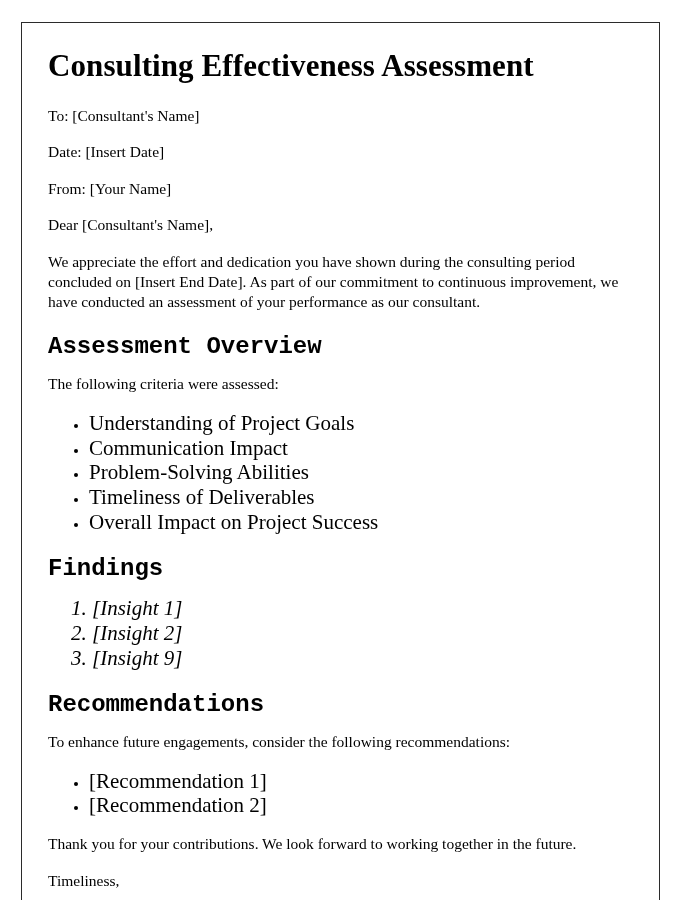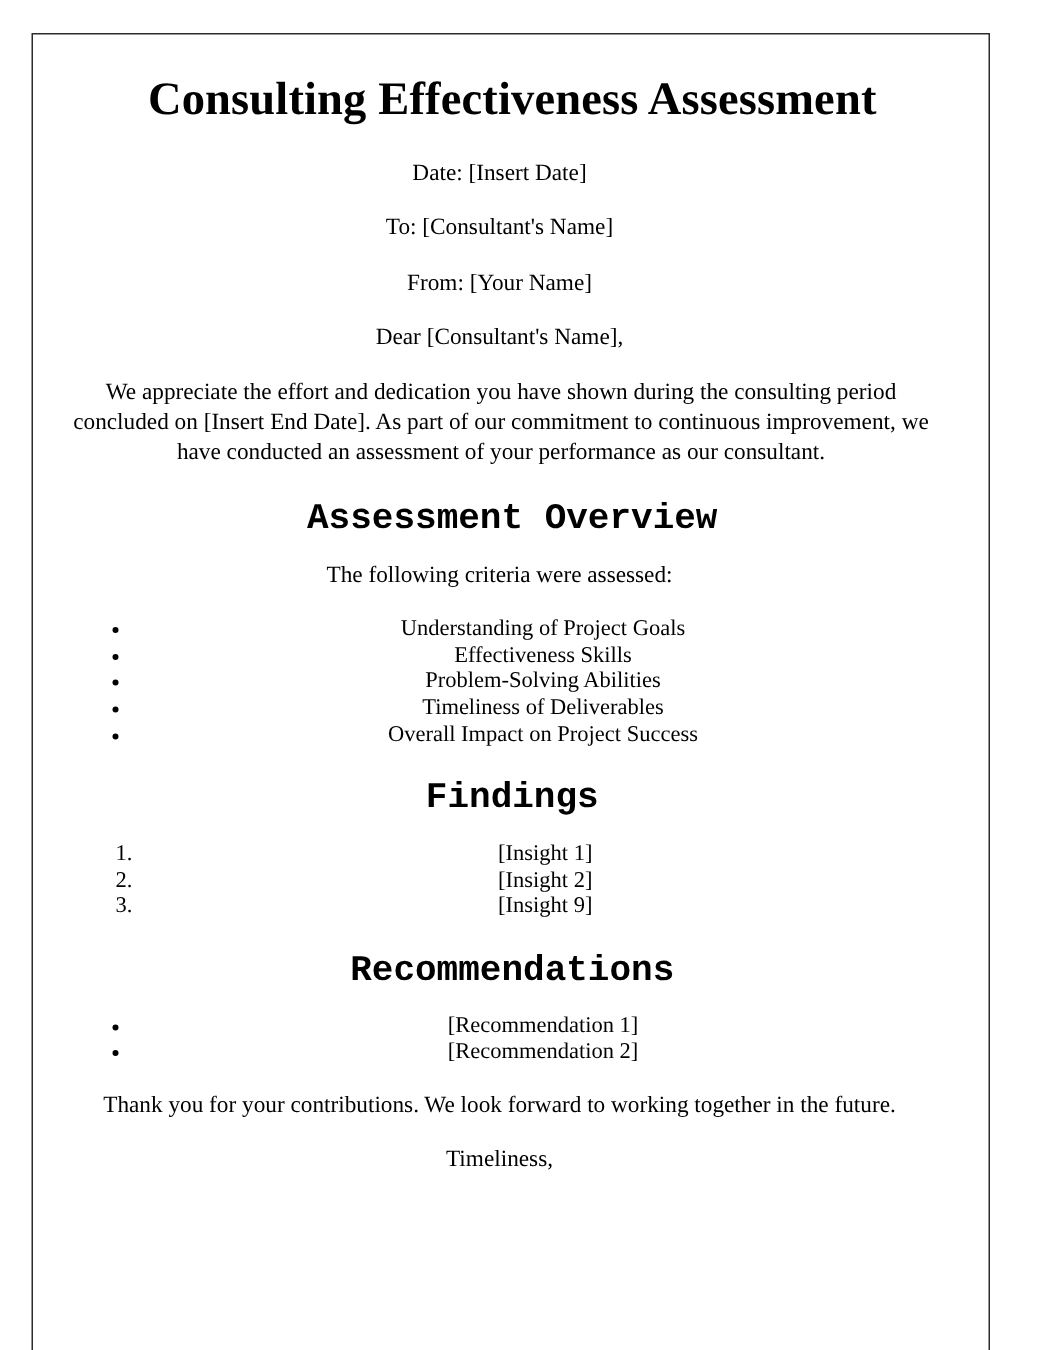--- a/index.html
+++ b/index.html
@@ -22,21 +22,20 @@
     width: 639px;
     height: 940px;
     border: 1px solid #2b2b2b;
     background: #ffffff;
     box-sizing: border-box;
     overflow: hidden;
   }
 
   .page-inner {
     padding: 26px 24px 0 26px;
-    text-align: center;
   }
 
   h1.doc-title {
     font-family: "Liberation Serif", "DejaVu Serif", serif;
     font-size: 31px;
     font-weight: bold;
     line-height: 1.12;
     margin: 0 0 22px 0;
     letter-spacing: 0.1px;
   }
@@ -66,76 +65,78 @@
   ul.doc-list {
     margin: 0 0 16px 0;
     padding-left: 41px;
     list-style-type: disc;
   }
 
   ol.doc-list {
     margin: 0 0 16px 0;
     padding-left: 44px;
     list-style-type: decimal;
+    font-style: italic;
   }
 
   ul.doc-list li,
   ol.doc-list li {
-    font-size: 15px;
+    font-size: 21px;
     line-height: 1.18;
     margin: 0;
     padding: 0;
   }
 
   ul.doc-list li::marker {
     font-size: 14px;
   }
 </style>
 </head>
 <body>
 
 <div class="page">
   <div class="page-inner">
 
     <h1 class="doc-title">Consulting Effectiveness Assessment</h1>
 
+    <p class="body-text">To: [Consultant's Name]</p>
+
     <p class="body-text">Date: [Insert Date]</p>
-
-    <p class="body-text">To: [Consultant's Name]</p>
 
     <p class="body-text">From: [Your Name]</p>
 
 
     <p class="body-text">Dear [Consultant's Name],</p>
 
     <p class="para-block">We appreciate the effort and dedication you have shown during the consulting period concluded on [Insert End Date]. As part of our commitment to continuous improvement, we have conducted an assessment of your performance as our consultant.</p>
 
     <h2 class="section-title">Assessment Overview</h2>
 
     <p class="body-text">The following criteria were assessed:</p>
 
     <ul class="doc-list">
       <li>Understanding of Project Goals</li>
-      <li>Effectiveness Skills</li>
+      <li>Communication Impact</li>
       <li>Problem-Solving Abilities</li>
       <li>Timeliness of Deliverables</li>
       <li>Overall Impact on Project Success</li>
     </ul>
 
     <h2 class="section-title">Findings</h2>
 
 
     <ol class="doc-list">
       <li>[Insight 1]</li>
       <li>[Insight 2]</li>
       <li>[Insight 9]</li>
     </ol>
 
     <h2 class="section-title">Recommendations</h2>
 
+    <p class="body-text">To enhance future engagements, consider the following recommendations:</p>
 
     <ul class="doc-list">
       <li>[Recommendation 1]</li>
       <li>[Recommendation 2]</li>
     </ul>
 
     <p class="body-text">Thank you for your contributions. We look forward to working together in the future.</p>
 
     <p class="body-text">Timeliness,</p>
 

